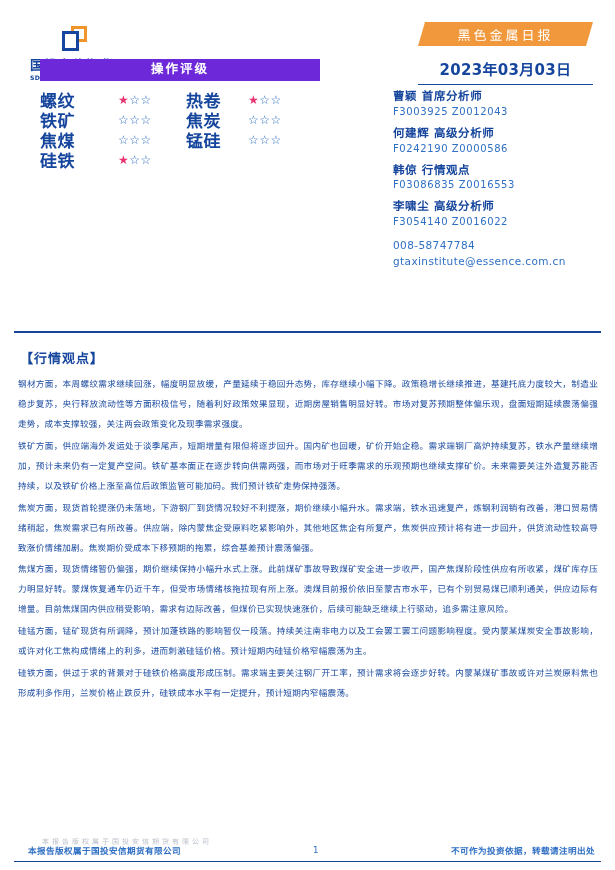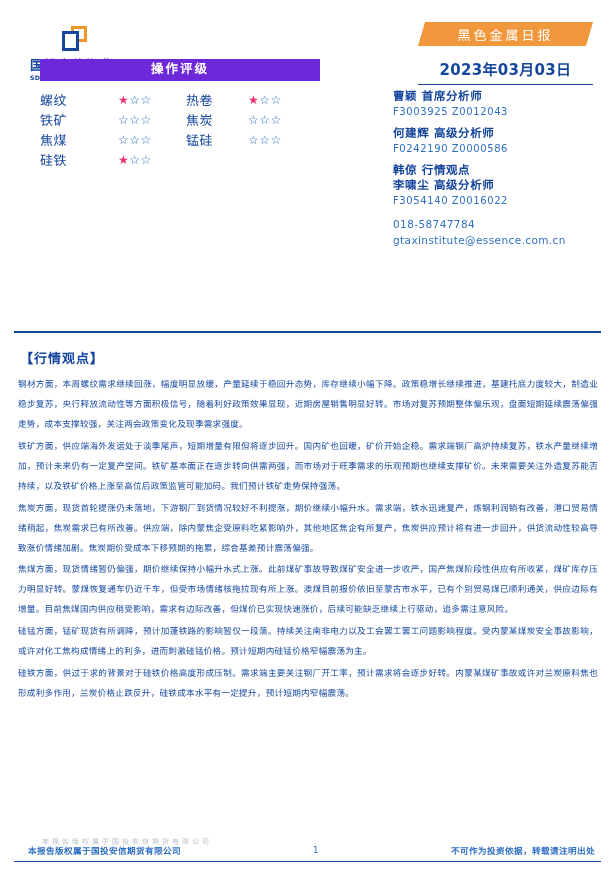--- a/index.html
+++ b/index.html
@@ -108,22 +108,22 @@
   }
   .rating-cell {
     display: flex;
     align-items: center;
   }
   .rating-cell.c1 { width: 78px; }
   .rating-cell.c2 { width: 68px; }
   .rating-cell.c3 { width: 62px; }
   .rating-cell.c4 { width: 70px; }
   .rating-name {
-    font-size: 13px;
-    font-weight: 400;
+    font-size: 17px;
+    font-weight: 700;
     color: #15459c;
     letter-spacing: 0.5px;
   }
   .stars {
     font-size: 12px;
     line-height: 1;
     letter-spacing: 0.5px;
     white-space: nowrap;
   }
   .star-full { color: #e8336e; }
@@ -350,23 +350,24 @@
       <div class="banner">黑色金属日报</div>
       <div class="report-date">2023年03月03日</div>
     </div>
 
     <div class="analysts">
         <div class="analyst-name">曹颖  首席分析师</div>
         <div class="analyst-code">F3003925  Z0012043</div>
         <div class="analyst-name">何建辉  高级分析师</div>
         <div class="analyst-code">F0242190  Z0000586</div>
         <div class="analyst-name">韩倞  行情观点</div>
+        <div class="analyst-code">F03086835  Z0016553</div>
         <div class="analyst-name">李啸尘  高级分析师</div>
         <div class="analyst-code">F3054140  Z0016022</div>
-        <div class="contact-line">018-58747784</div>
+        <div class="contact-line">008-58747784</div>
         <div class="contact-line">gtaxinstitute@essence.com.cn</div>
       </div>
 
   </div>
 
   <div class="rule"></div>
 
   <div class="content">
     <div class="section-title">【行情观点】</div>
     <div>

